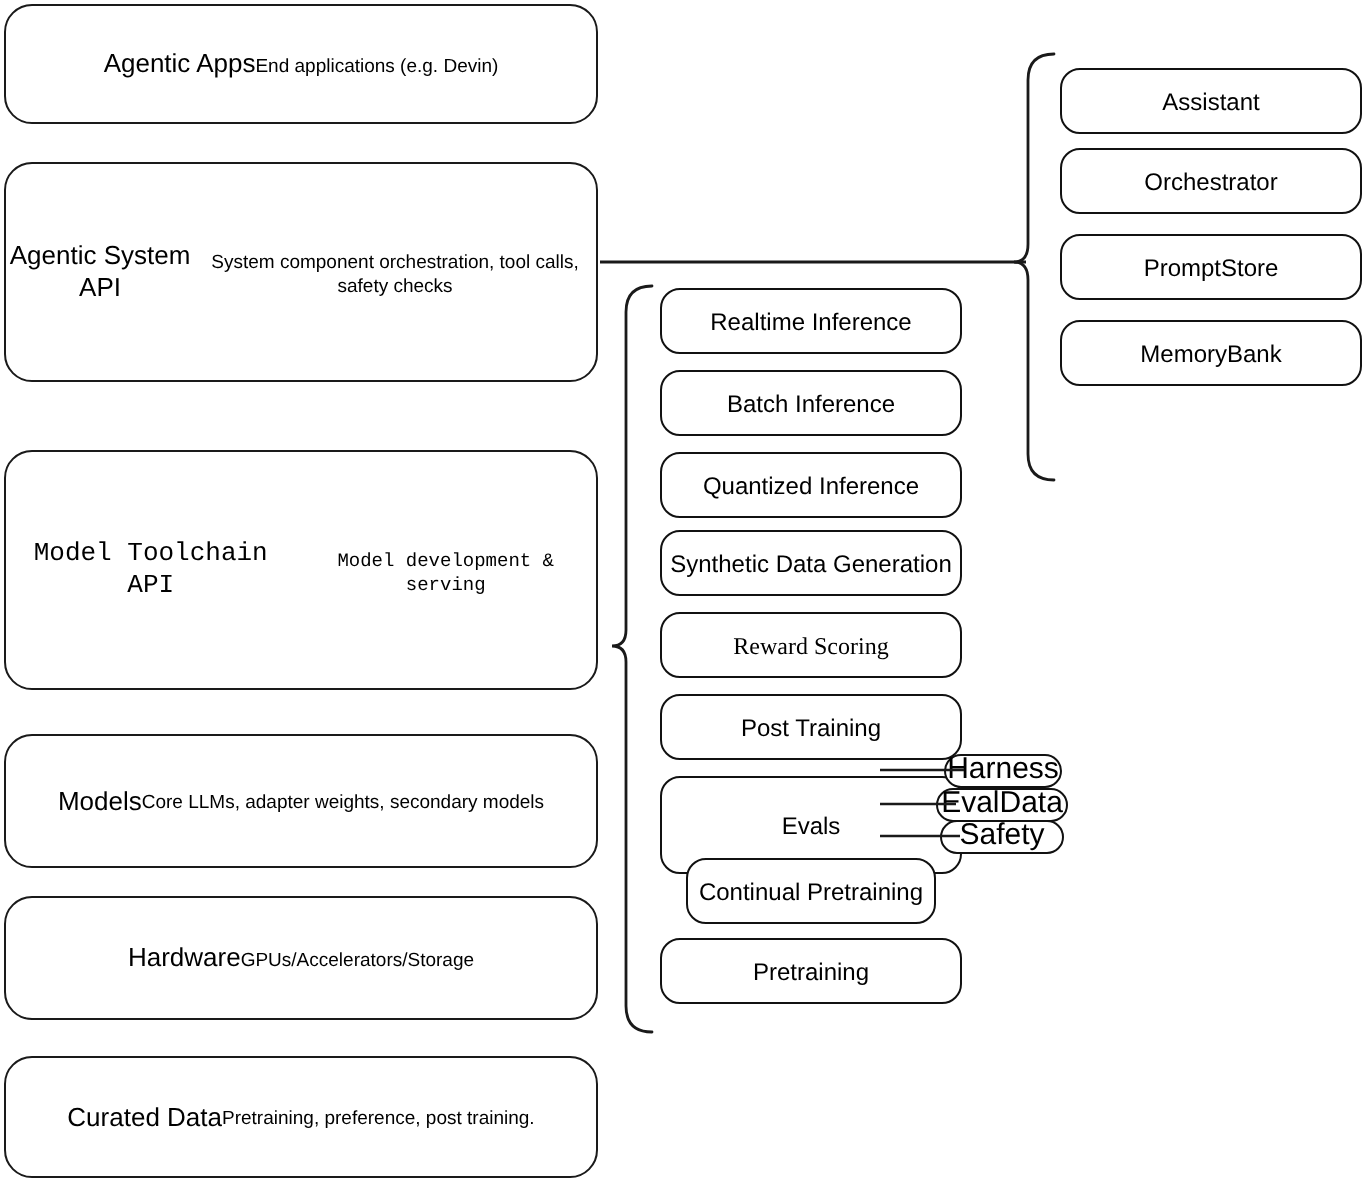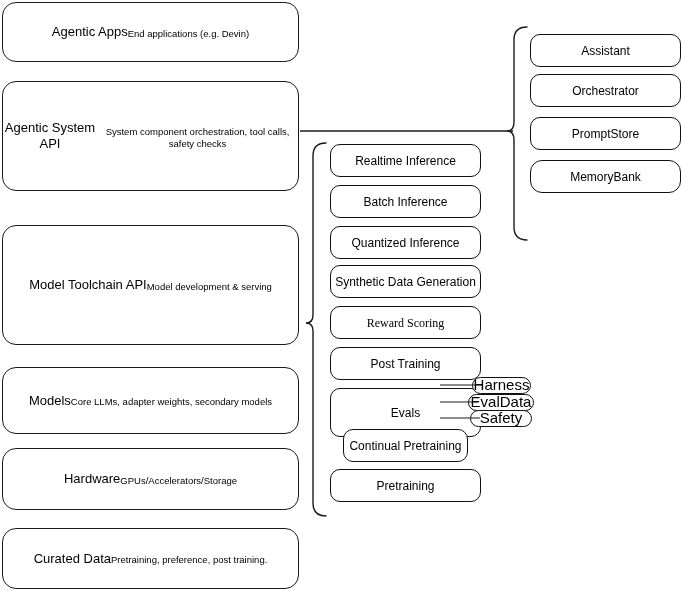--- a/index.html
+++ b/index.html
@@ -121,21 +121,21 @@
   <div class="box layer-box" style="left:2px; top:2px; width:297px; height:60px;">
     <div class="layer-title">Agentic Apps</div>
     <div class="layer-sub">End applications (e.g. Devin)</div>
   </div>
 
   <div class="box layer-box" style="left:2px; top:81px; width:297px; height:110px;">
     <div class="layer-title">Agentic System API</div>
     <div class="layer-sub">System component orchestration, tool calls, safety checks</div>
   </div>
 
-  <div class="box layer-box" style="left:2px; top:225px; width:297px; height:120px;">
+  <div class="box layer-box" style="left:2px; top:225px; width:297px; height:120px;font-family:Liberation Mono, monospace;">
     <div class="layer-title">Model Toolchain API</div>
     <div class="layer-sub">Model development &amp; serving</div>
   </div>
 
   <div class="box layer-box" style="left:2px; top:367px; width:297px; height:67px;">
     <div class="layer-title">Models</div>
     <div class="layer-sub">Core LLMs, adapter weights, secondary models</div>
   </div>
 
   <div class="box layer-box" style="left:2px; top:448px; width:297px; height:62px;">
@@ -201,18 +201,18 @@
   </div>
 
   <div class="box comp-box" style="left:530px; top:74px; width:151px; height:33px;">
     <div class="comp-label">Orchestrator</div>
   </div>
 
   <div class="box comp-box" style="left:530px; top:117px; width:151px; height:33px;">
     <div class="comp-label">PromptStore</div>
   </div>
 
-  <div class="box comp-box" style="left:530px; top:160px; width:151px; height:33px;border-radius:12px;">
+  <div class="box comp-box" style="left:530px; top:160px; width:151px; height:33px;">
     <div class="comp-label">MemoryBank</div>
   </div>
 
 
 </div>
 
 </body></html>

